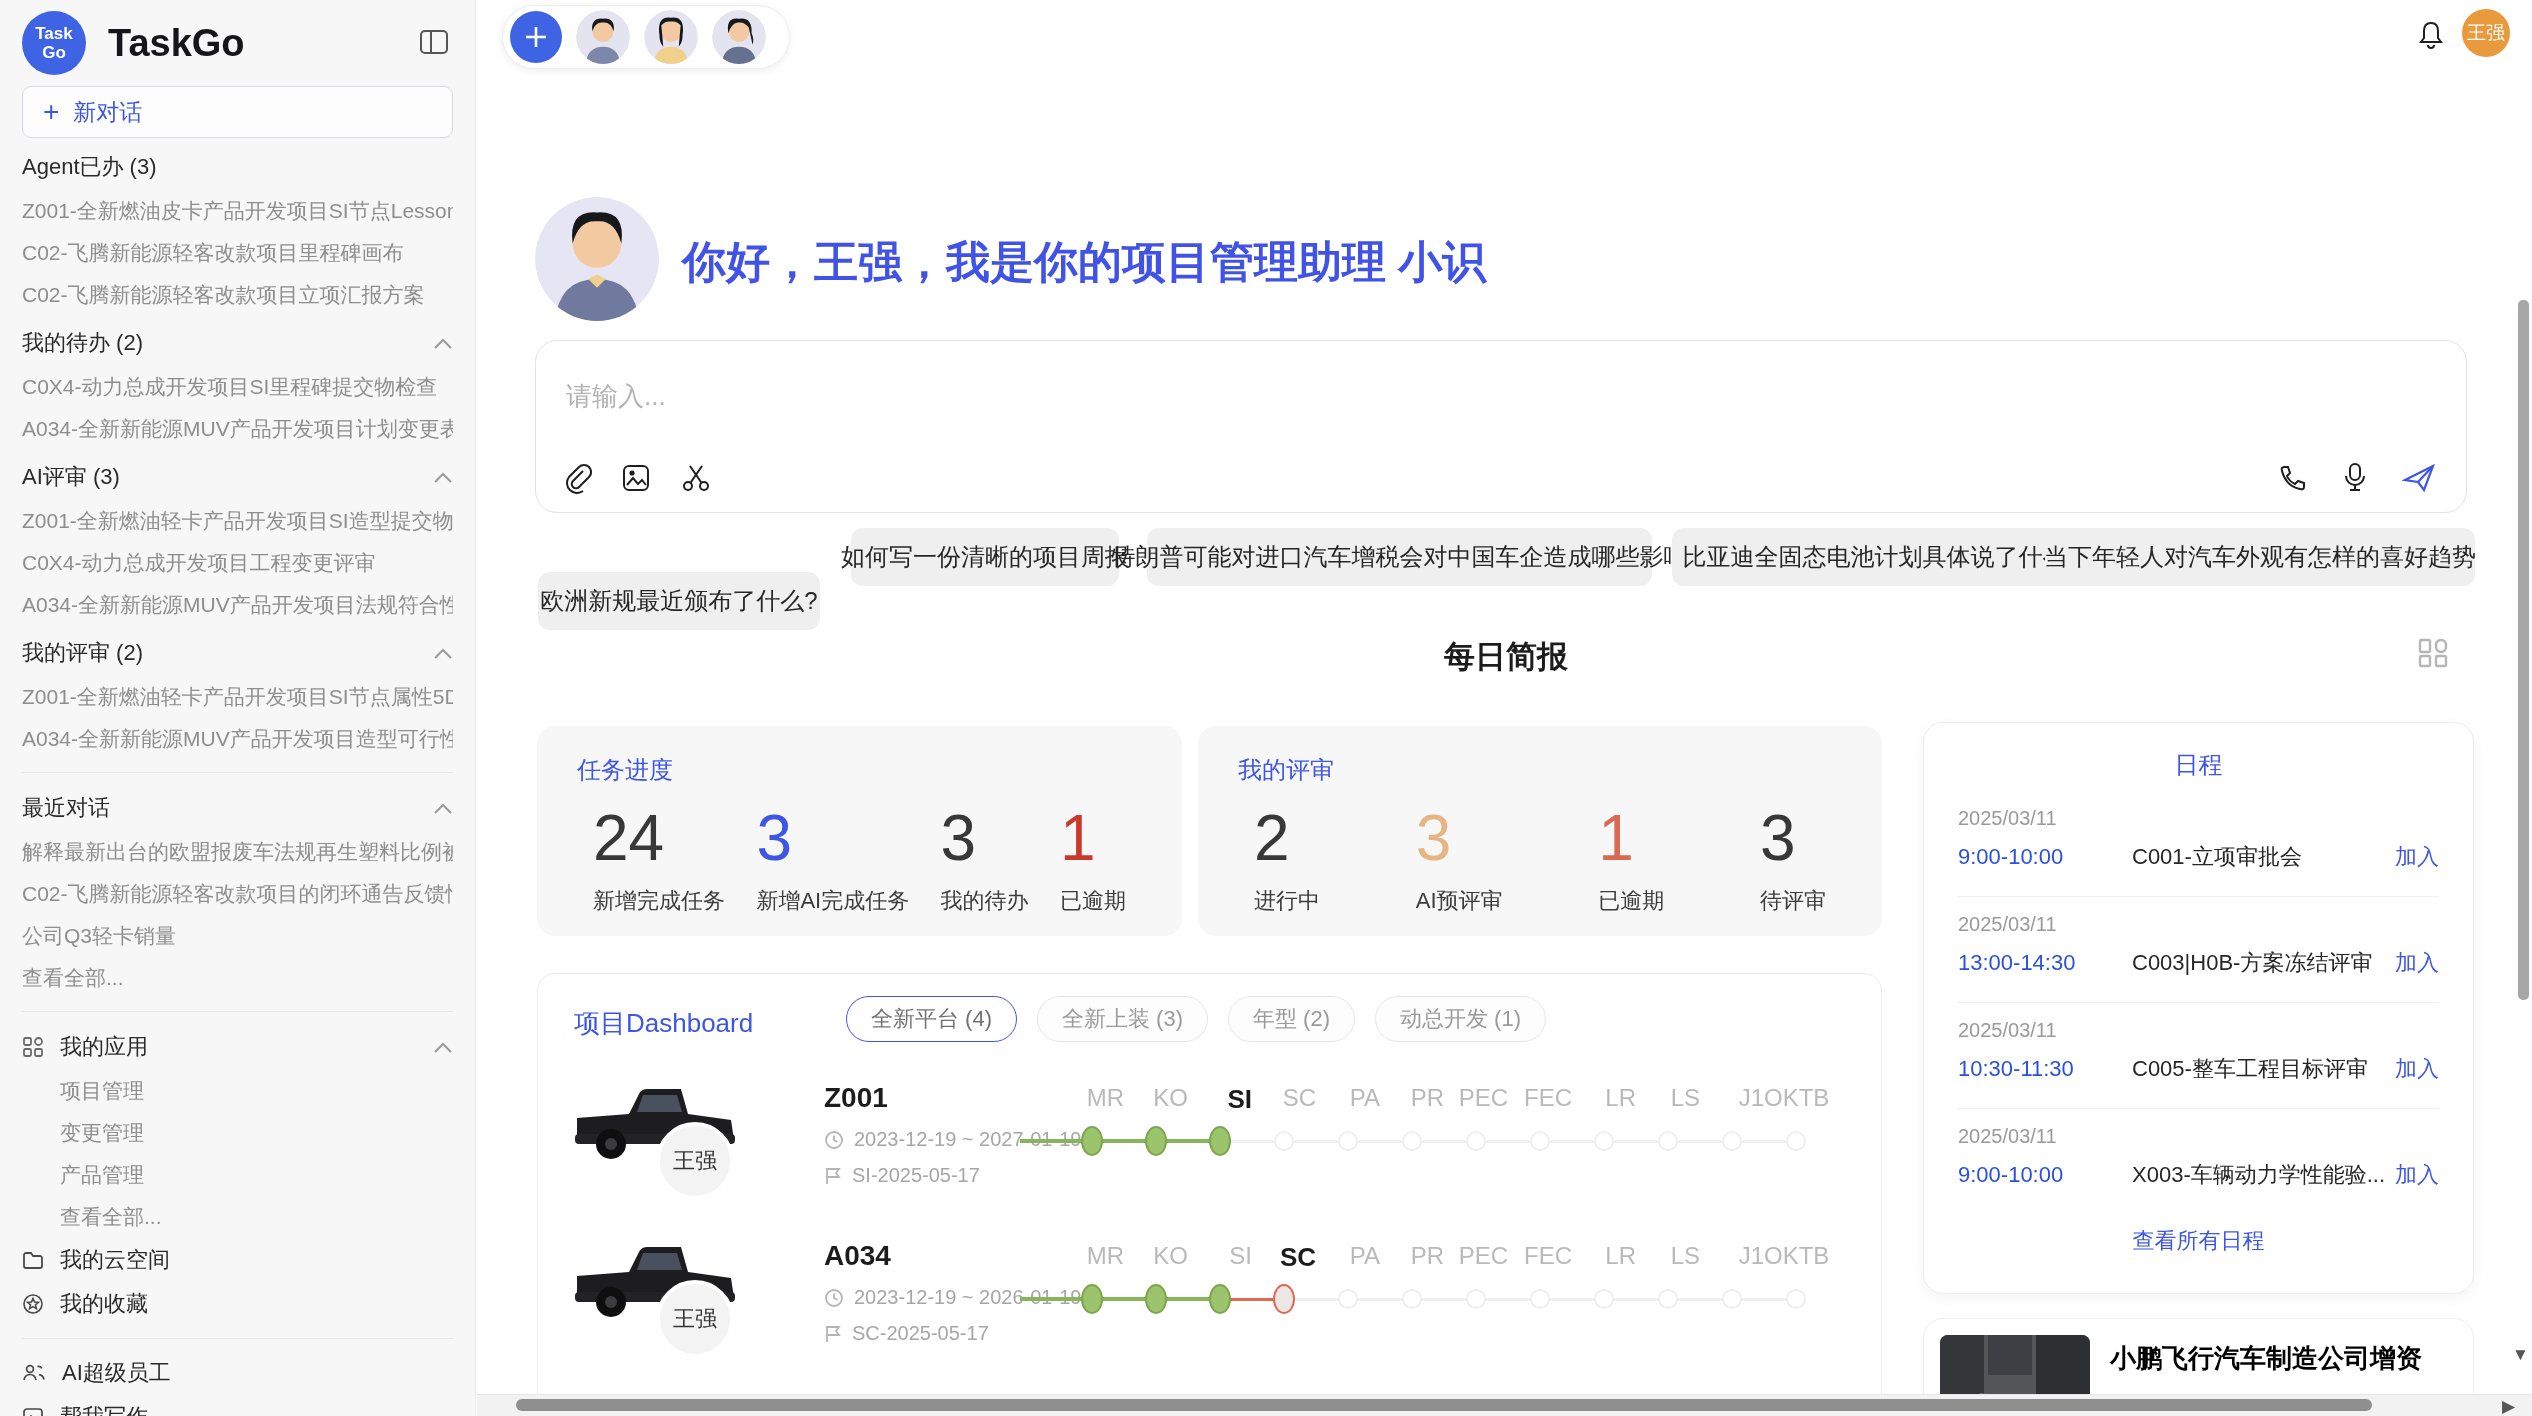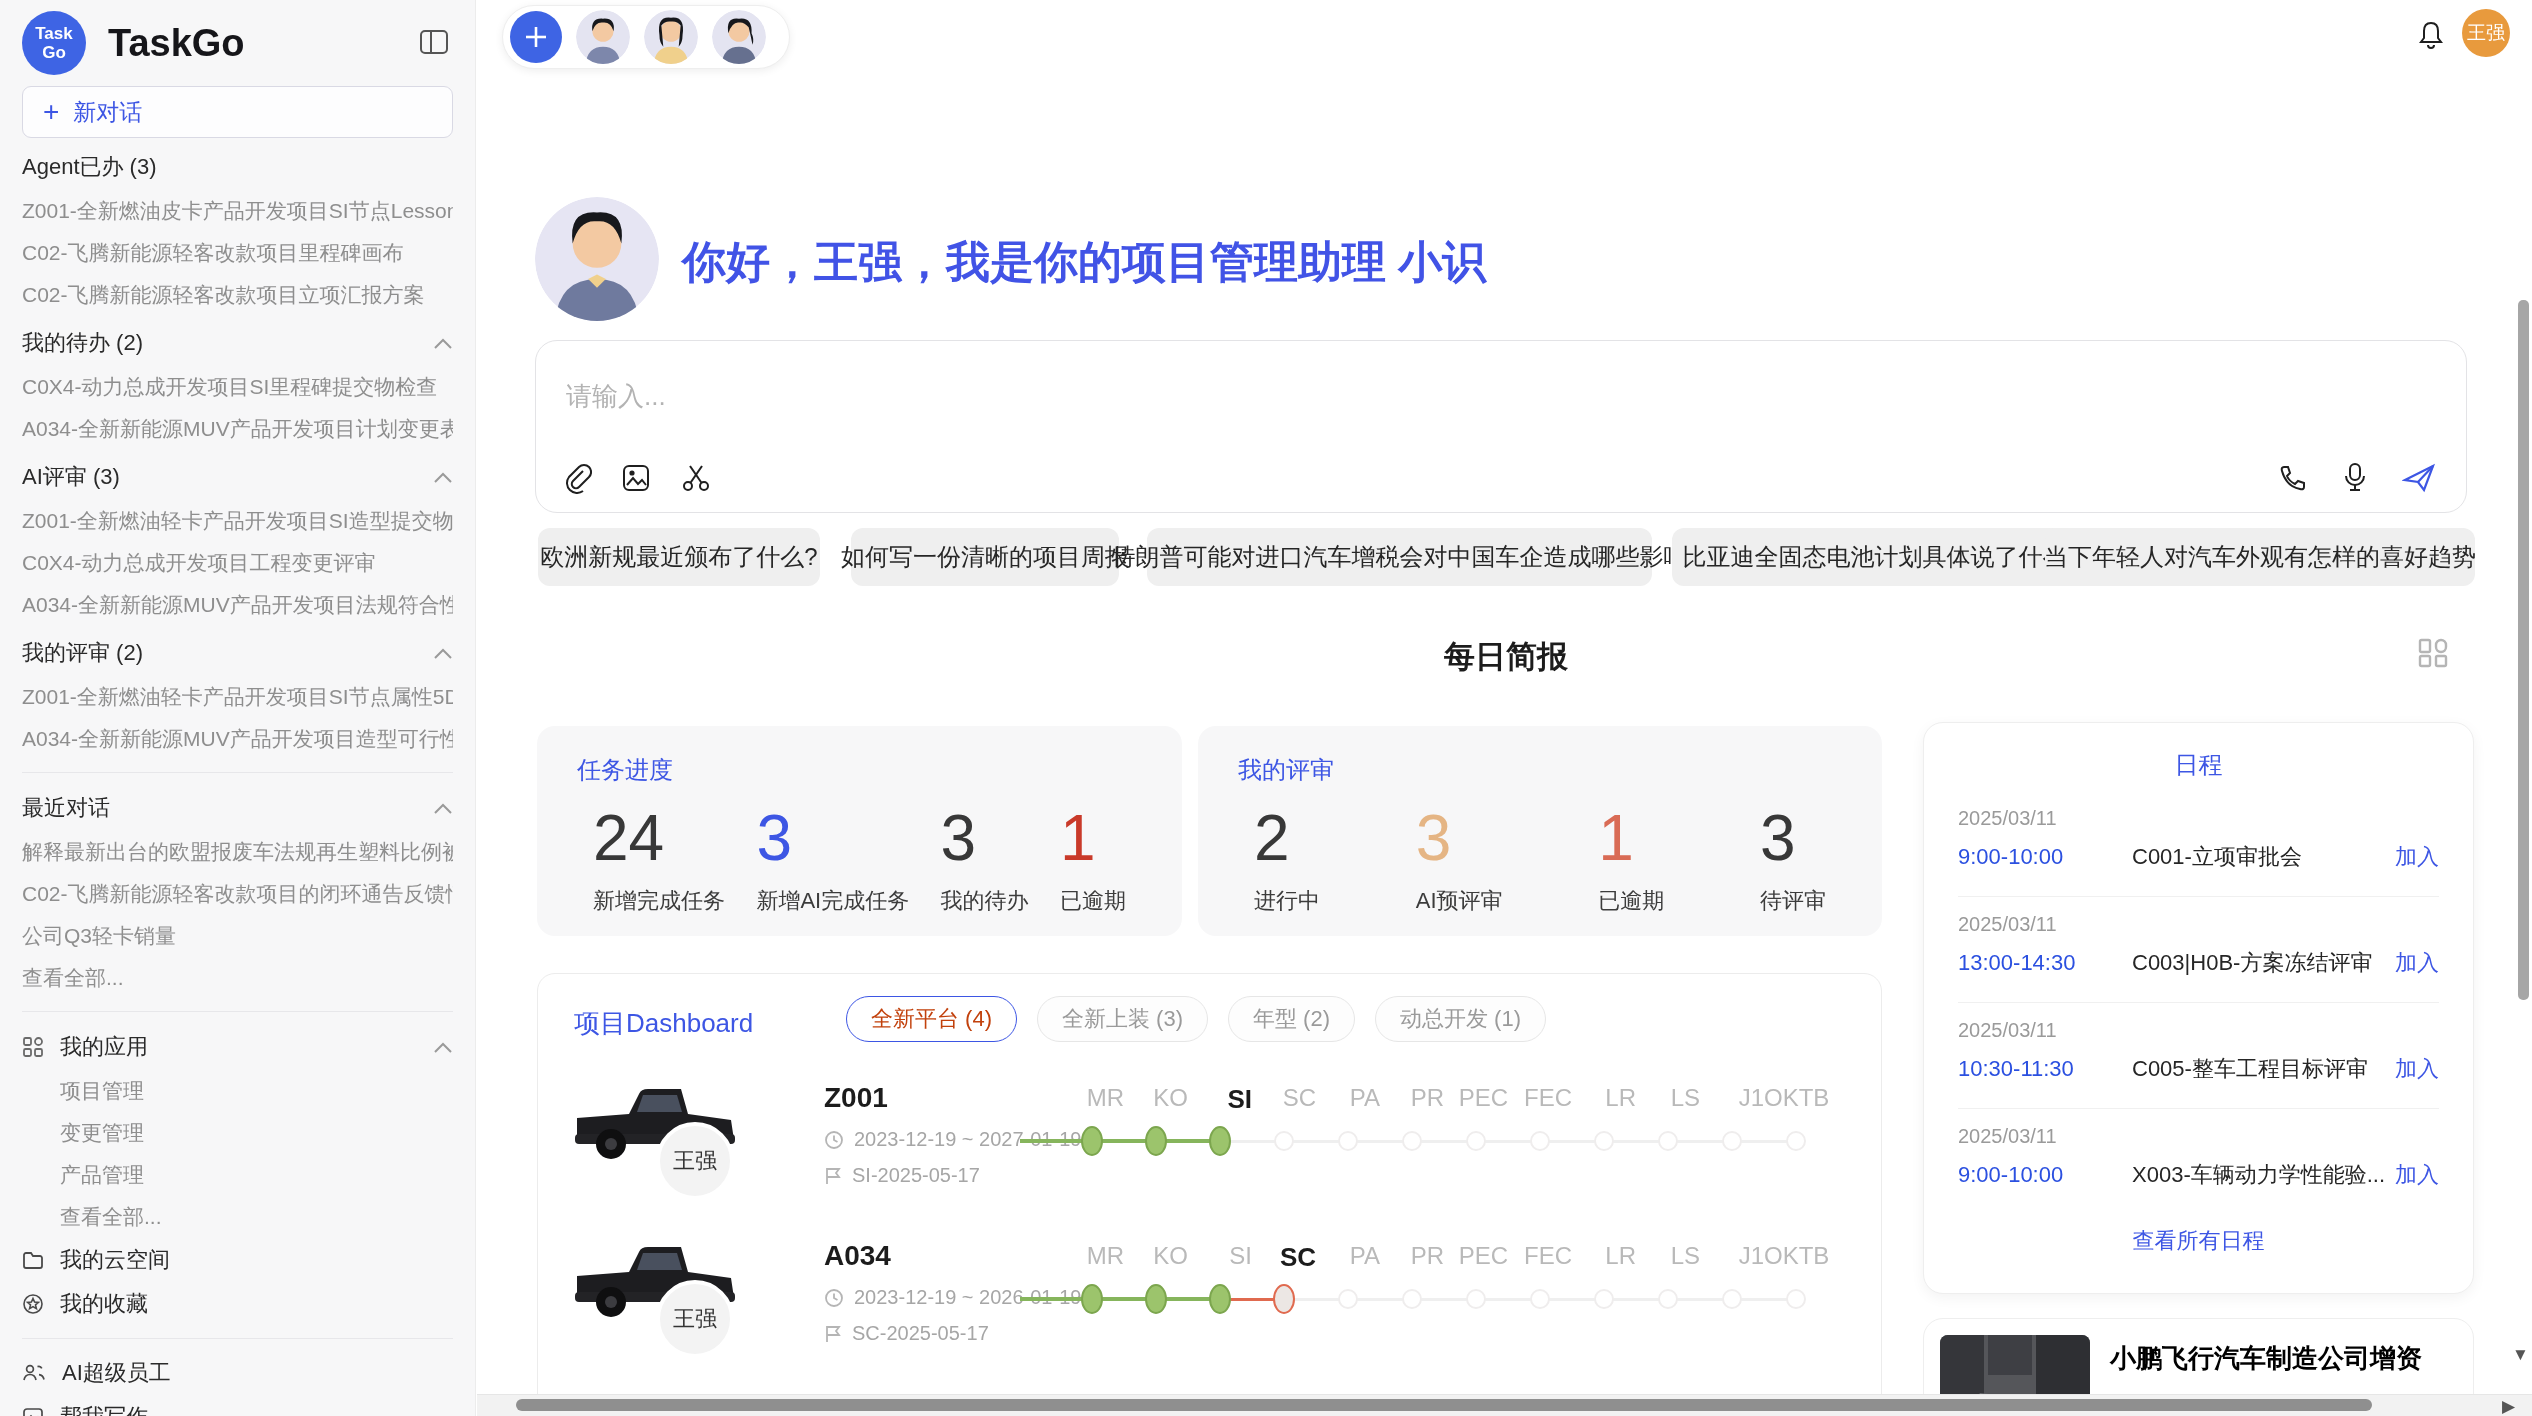--- a/index.html
+++ b/index.html
@@ -74,21 +74,21 @@
   .c-dark { color:#383838; } .c-blue { color:#3D56E4; } .c-red { color:#C93A2A; }
   .c-tan { color:#E5B584; } .c-salmon { color:#D96B55; }
 
   
   .dash-card { left:537px; top:973px; width:1345px; height:530px; background:#fff;
     border:1px solid #ececec; border-radius:18px; padding:0; }
   .dash-title { position:absolute; left:36px; top:32px; font-size:26px; color:#3D56E4; }
   .dash-tabs { position:absolute; left:308px; top:22px; display:flex; gap:20px; }
   .tab { height:46px; border-radius:23px; border:1px solid #e6e6e6; background:#fdfdfd;
     color:#9a9a9a; font-size:22px; display:flex; align-items:center; padding:0 24px; cursor:pointer; }
-  .tab.active { border:1.5px solid #3D56E4; color:#c2410c; background:#fff; }
+  .tab.active { border:1.5px solid #3D56E4; color:#737373; background:#fff; }
   .proj-row { position:absolute; left:0; width:1345px; height:158px; }
   .truck { position:absolute; left:32px; top:2px; width:172px; height:100px; }
   .owner-badge { position:absolute; left:118px; top:48px; width:78px; height:78px; border-radius:50%;
     background:#f3f3f3; border:4px solid #fff; display:flex; align-items:center; justify-content:center;
     font-size:22px; color:#333; }
   .proj-code { position:absolute; left:286px; top:8px; font-size:28px; font-weight:bold; color:#1c1c1c; }
   .proj-meta { position:absolute; left:286px; display:flex; align-items:center; gap:10px;
     font-size:20px; color:#a6a6a6; }
   .tl { position:absolute; left:482px; top:10px; width:816px; height:110px; }
   .tl-lab { position:absolute; top:0; width:64px; text-align:right; font-size:24px; color:#b9b9b9; }
@@ -352,21 +352,21 @@
     </span>
     <span class="ic-btn" style="color:#3D56E4;">
       <svg width="34" height="32" viewBox="0 0 34 32" fill="none" stroke="currentColor" stroke-width="2.2">
         <path d="M3,18 L31,4 L22,28 L16,20 Z"></path>
           <path d="M16,20 L31,4"></path>
       </svg>
     </span>
   </div>
 </div>
 
-<div class="chip" style="left:538px;width:282px;">欧洲新规最近颁布了什么?</div>
+<div class="chip" style="left:538px;width:282px;margin-top:44px;">欧洲新规最近颁布了什么?</div>
 <div class="chip" style="left:851px;width:268px;">如何写一份清晰的项目周报</div>
 <div class="chip" style="left:1147px;width:505px;">特朗普可能对进口汽车增税会对中国车企造成哪些影响</div>
 <div class="chip" style="left:1672px;width:405px;">比亚迪全固态电池计划具体说了什么</div>
 <div class="chip" style="left:2045px;width:430px;">当下年轻人对汽车外观有怎样的喜好趋势</div>
 
 <div class="abs brief-title">每日简报</div>
 <span class="abs grid-icon">
   <svg width="34" height="34" viewBox="0 0 34 34" fill="none" stroke="currentColor" stroke-width="2.4">
     <rect x="4" y="4" width="10" height="12" rx="1.5"></rect>
       <rect x="20" y="4" width="10" height="12" rx="5"></rect>

